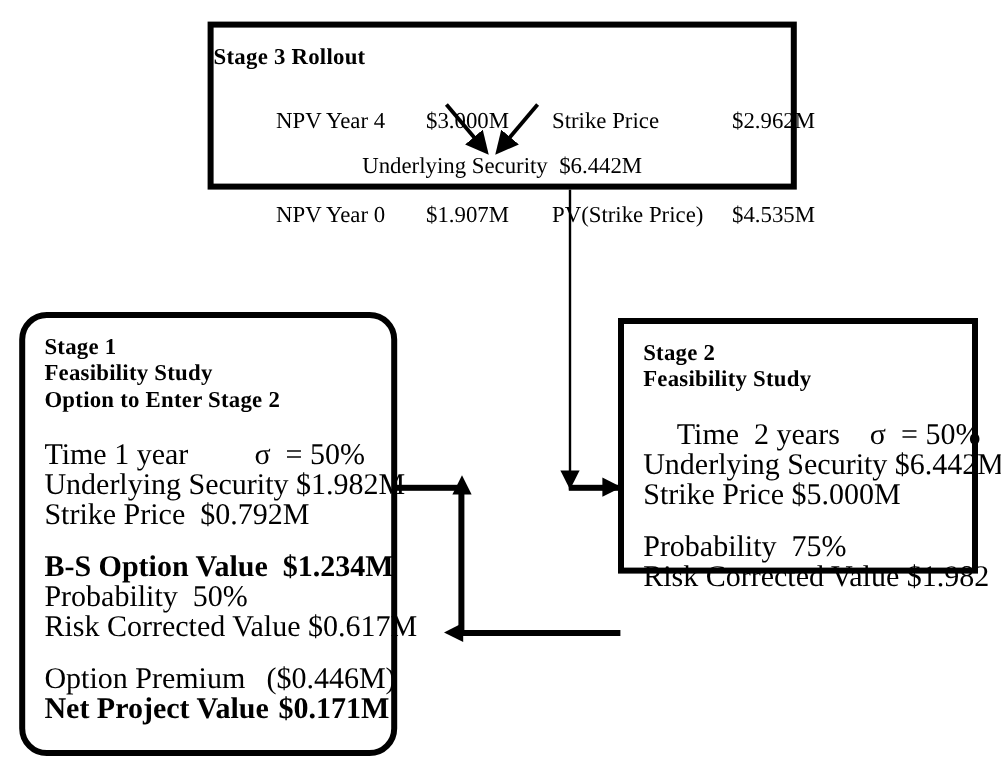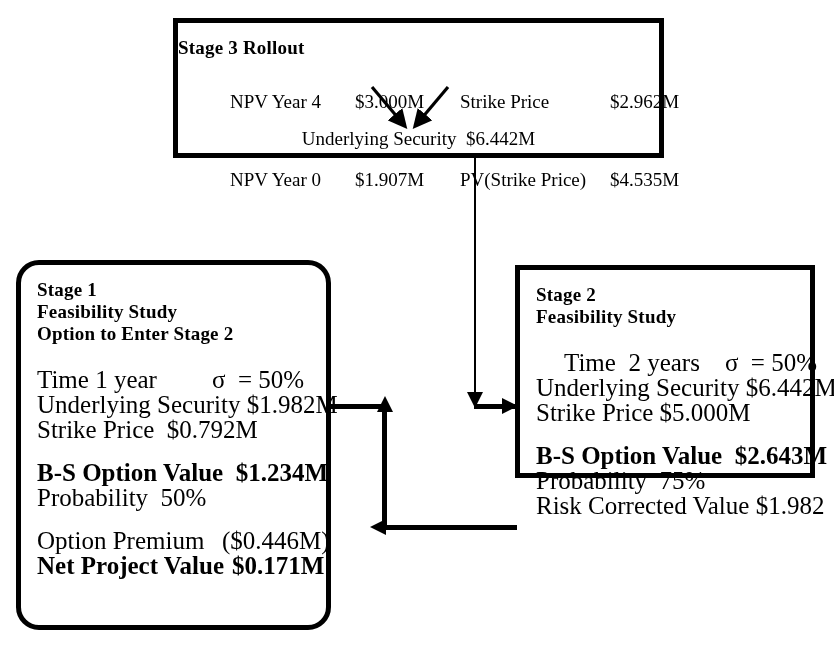--- a/index.html
+++ b/index.html
@@ -162,20 +162,21 @@
           <span class="k" style="width:150px; display:inline-block;">Time 1 year</span>
           <span class="v">σ  = 50%</span>
         </div>
         <div class="row">Underlying Security $1.982M</div>
         <div class="row">Strike Price  $0.792M</div>
 
         <div class="spacer"></div>
 
         <div class="row bold">B-S Option Value  $1.234M</div>
         <div class="row">Probability  50%</div>
+        <div class="row">Risk Corrected Value $0.617M</div>
 
         <div class="spacer"></div>
 
         <div class="row kv">
           <span class="k" style="width:160px; display:inline-block;">Option Premium</span>
           <span class="v">($0.446M)</span>
         </div>
         <div class="row bold kv">
           <span class="k" style="width:170px; display:inline-block;">Net Project Value</span>
           <span class="v">$0.171M</span>
@@ -192,21 +193,20 @@
       <div class="lines">
         <div class="row kv">
           <span class="k" style="width:165px; display:inline-block;margin-left:28px;">Time  2 years</span>
           <span class="v">σ  = 50%</span>
         </div>
         <div class="row">Underlying Security $6.442M</div>
         <div class="row">Strike Price $5.000M</div>
 
         <div class="spacer"></div>
 
-        <div class="row bold">B-S Option Value  $2.643M</div>
         <div class="row">Probability  75%</div>
         <div class="row">Risk Corrected Value $1.982</div>
       </div>
     </div>
   </div>
 
   <div class="vline" id="conn3-vert" style="left:474px; top:120px; width:2px; height:288px;"></div>
   <div class="arrow arrow-down" style="left:467px; top:392px;"></div>
   <div class="hline" style="left:474px; top:404px; width:42px; height:5px;"></div>
   <div class="arrow arrow-right" style="left:502px; top:398px;"></div>

